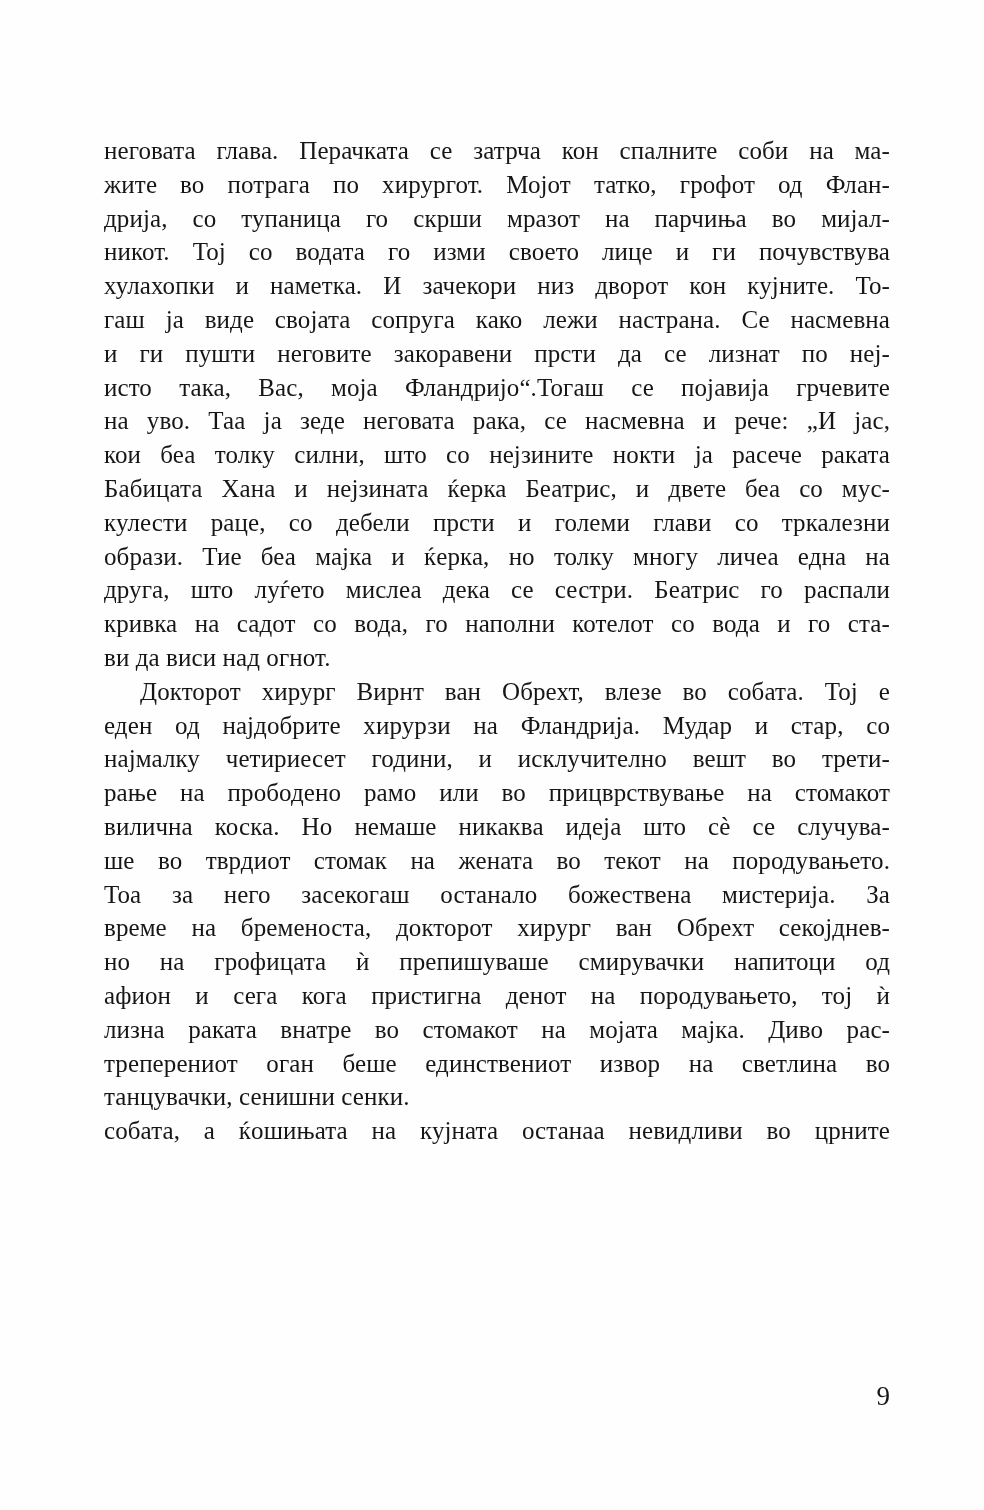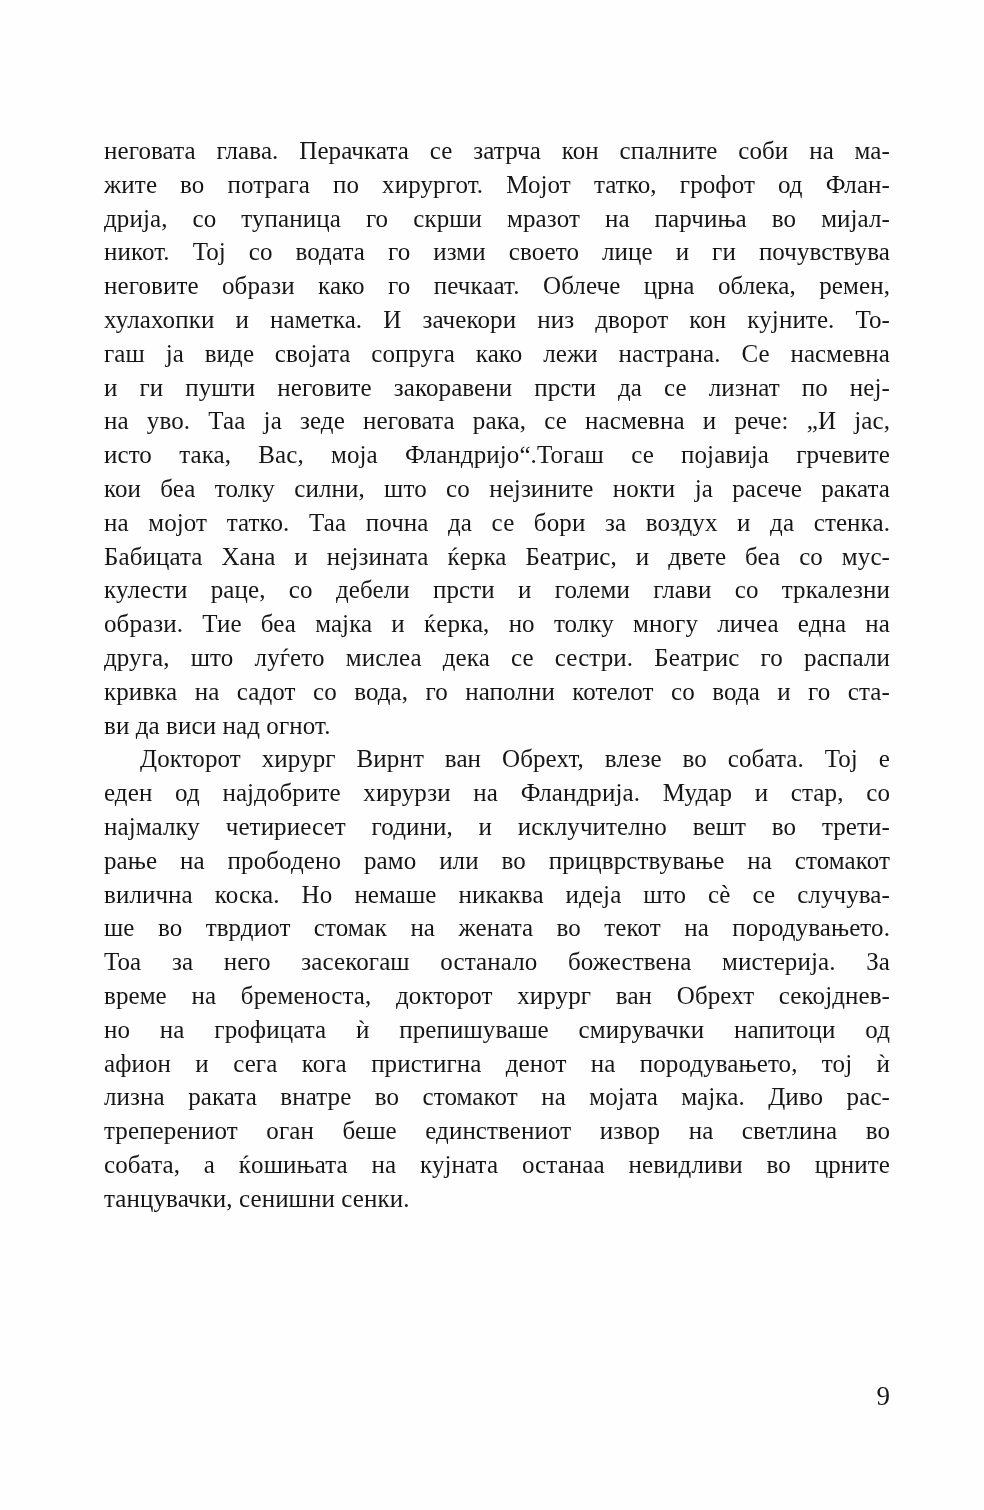--- a/index.html
+++ b/index.html
@@ -60,46 +60,44 @@
 </head>
 <body>
 
 <div class="page">
   <div class="text-block" id="text-block">
       <div class="paragraph">
         <div class="line">неговата глава. Перачката се затрча кон спалните соби на ма-</div>
         <div class="line">жите во потрага по хирургот. Мојот татко, грофот од Флан-</div>
         <div class="line">дрија, со тупаница го скрши мразот на парчиња во мијал-</div>
         <div class="line">никот. Тој со водата го изми своето лице и ги почувствува</div>
-        <div class="line">неговите образи како го печкаат. Облече црна облека, ремен,</div>
         <div class="line">хулахопки и наметка. И зачекори низ дворот кон кујните. То-</div>
         <div class="line">гаш ја виде својата сопруга како лежи настрана. Се насмевна</div>
         <div class="line">и ги пушти неговите закоравени прсти да се лизнат по неј-</div>
+        <div class="line">исто така, Вас, моја Фландријо“.Тогаш се појавија грчевите</div>
         <div class="line">на уво. Таа ја зеде неговата рака, се насмевна и рече: „И јас,</div>
-        <div class="line">исто така, Вас, моја Фландријо“.Тогаш се појавија грчевите</div>
         <div class="line">кои беа толку силни, што со нејзините нокти ја расече раката</div>
-        <div class="line">на мојот татко. Таа почна да се бори за воздух и да стенка.</div>
         <div class="line">Бабицата Хана и нејзината ќерка Беатрис, и двете беа со мус-</div>
         <div class="line">кулести раце, со дебели прсти и големи глави со тркалезни</div>
         <div class="line">образи. Тие беа мајка и ќерка, но толку многу личеа една на</div>
         <div class="line">друга, што луѓето мислеа дека се сестри. Беатрис го распали</div>
         <div class="line">кривка на садот со вода, го наполни котелот со вода и го ста-</div>
         <div class="line para-end">ви да виси над огнот.</div>
       </div>
       <div class="paragraph indented">
         <div class="line">Докторот хирург Вирнт ван Обрехт, влезе во собата. Тој е</div>
         <div class="line">еден од најдобрите хирурзи на Фландрија. Мудар и стар, со</div>
         <div class="line">најмалку четириесет години, и исклучително вешт во трети-</div>
         <div class="line">рање на прободено рамо или во прицврствување на стомакот</div>
         <div class="line">вилична коска. Но немаше никаква идеја што сѐ се случува-</div>
         <div class="line">ше во тврдиот стомак на жената во текот на породувањето.</div>
         <div class="line">Тоа за него засекогаш останало божествена мистерија. За</div>
         <div class="line">време на бременоста, докторот хирург ван Обрехт секојднев-</div>
         <div class="line">но на грофицата ѝ препишуваше смирувачки напитоци од</div>
         <div class="line">афион и сега кога пристигна денот на породувањето, тој ѝ</div>
         <div class="line">лизна раката внатре во стомакот на мојата мајка. Диво рас-</div>
         <div class="line">треперениот оган беше единствениот извор на светлина во</div>
+        <div class="line para-end">танцувачки, сенишни сенки.</div>
         <div class="line">собата, а ќошињата на кујната останаа невидливи во црните</div>
-        <div class="line para-end">танцувачки, сенишни сенки.</div>
       </div>
     </div>
   <div class="page-number">9</div>
 </div>
 
 </body></html>

